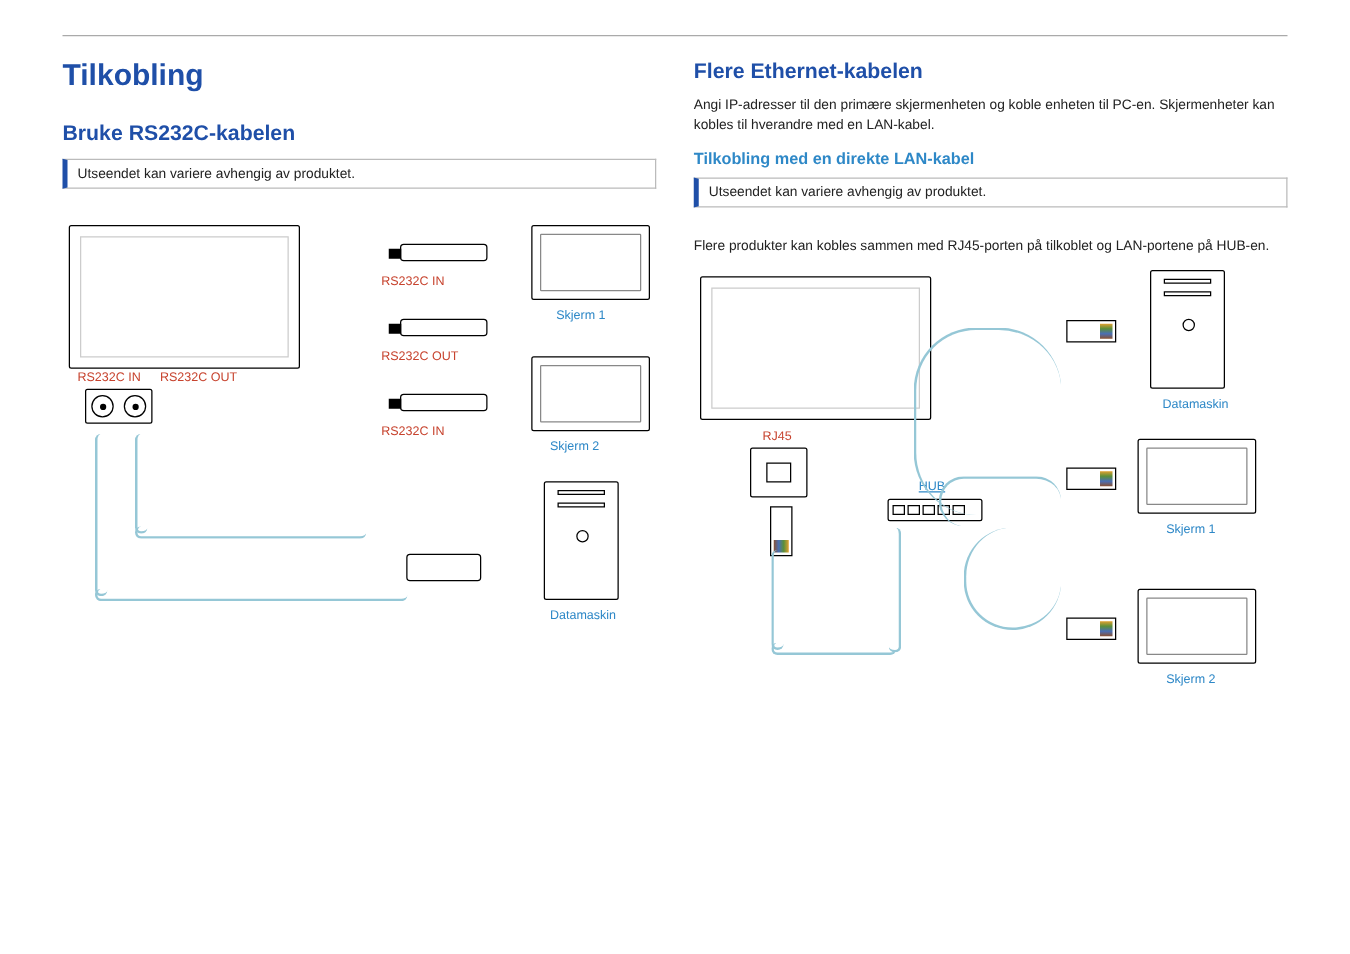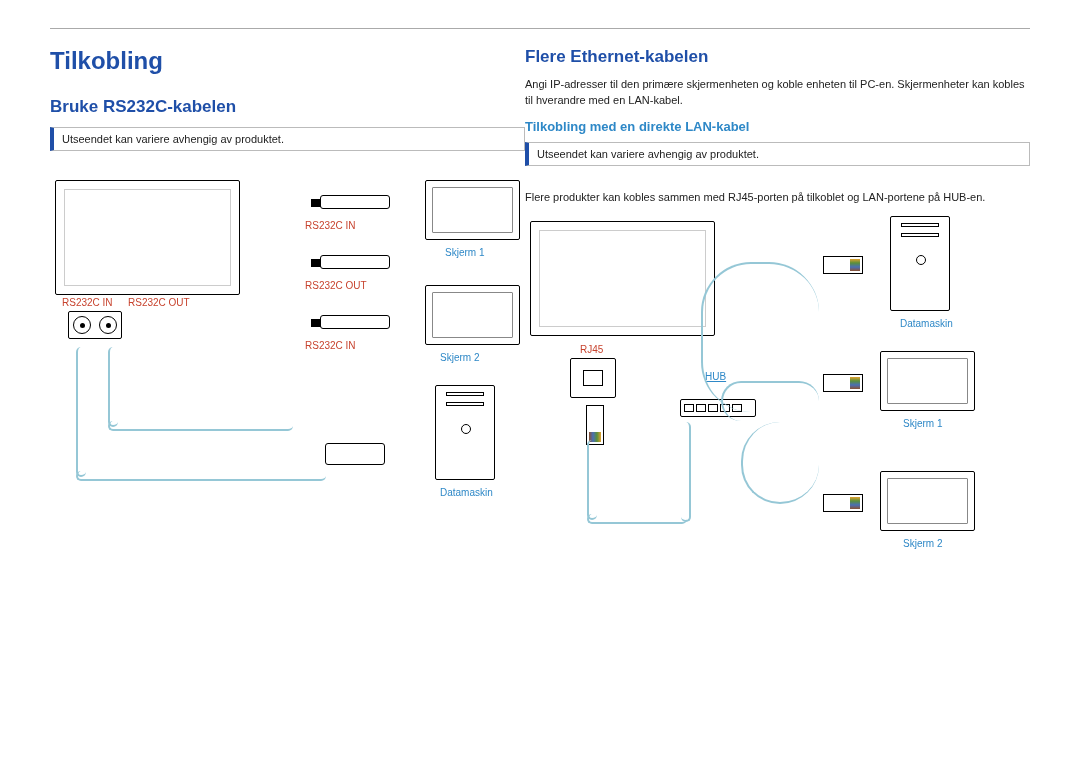--- a/index.html
+++ b/index.html
@@ -33,20 +33,21 @@
     font-size: 26px;
     font-weight: 400;
   }
   .divider {
     border: none;
     border-top: 1px solid #aaa;
     margin-bottom: 18px;
   }
   .columns {
     display: flex;
+    gap: 30px;
     justify-content: space-between;
   }
   .col-left {
     flex: 0 0 475px;
   }
   .col-right {
     flex: 1;
   }
   h1 {
     color: #1f4fa8;
@@ -258,21 +259,21 @@
         <span class="lbl" style="left:375px;top:102px;">Datamaskin</span>
 
         <div class="screen" style="left:355px;top:135px;width:95px;height:60px;"></div>
         <div class="rj45plug" style="left:298px;top:158px;"></div>
         <span class="lbl" style="left:378px;top:202px;">Skjerm 1</span>
 
         <div class="screen" style="left:355px;top:255px;width:95px;height:60px;"></div>
         <div class="rj45plug" style="left:298px;top:278px;"></div>
         <span class="lbl" style="left:378px;top:322px;">Skjerm 2</span>
 
-        <span class="lbl" style="left:180px;top:155px;text-decoration:underline;">HUB</span>
+        <span class="lbl" style="left:180px;top:168px;text-decoration:underline;">HUB</span>
         <div class="hub" style="left:155px;top:183px;width:76px;">
           <div class="hub-row">
               <div class="rj"></div>
               <div class="rj"></div>
               <div class="rj"></div>
               <div class="rj"></div>
               <div class="rj"></div>
             </div>
         </div>
 

